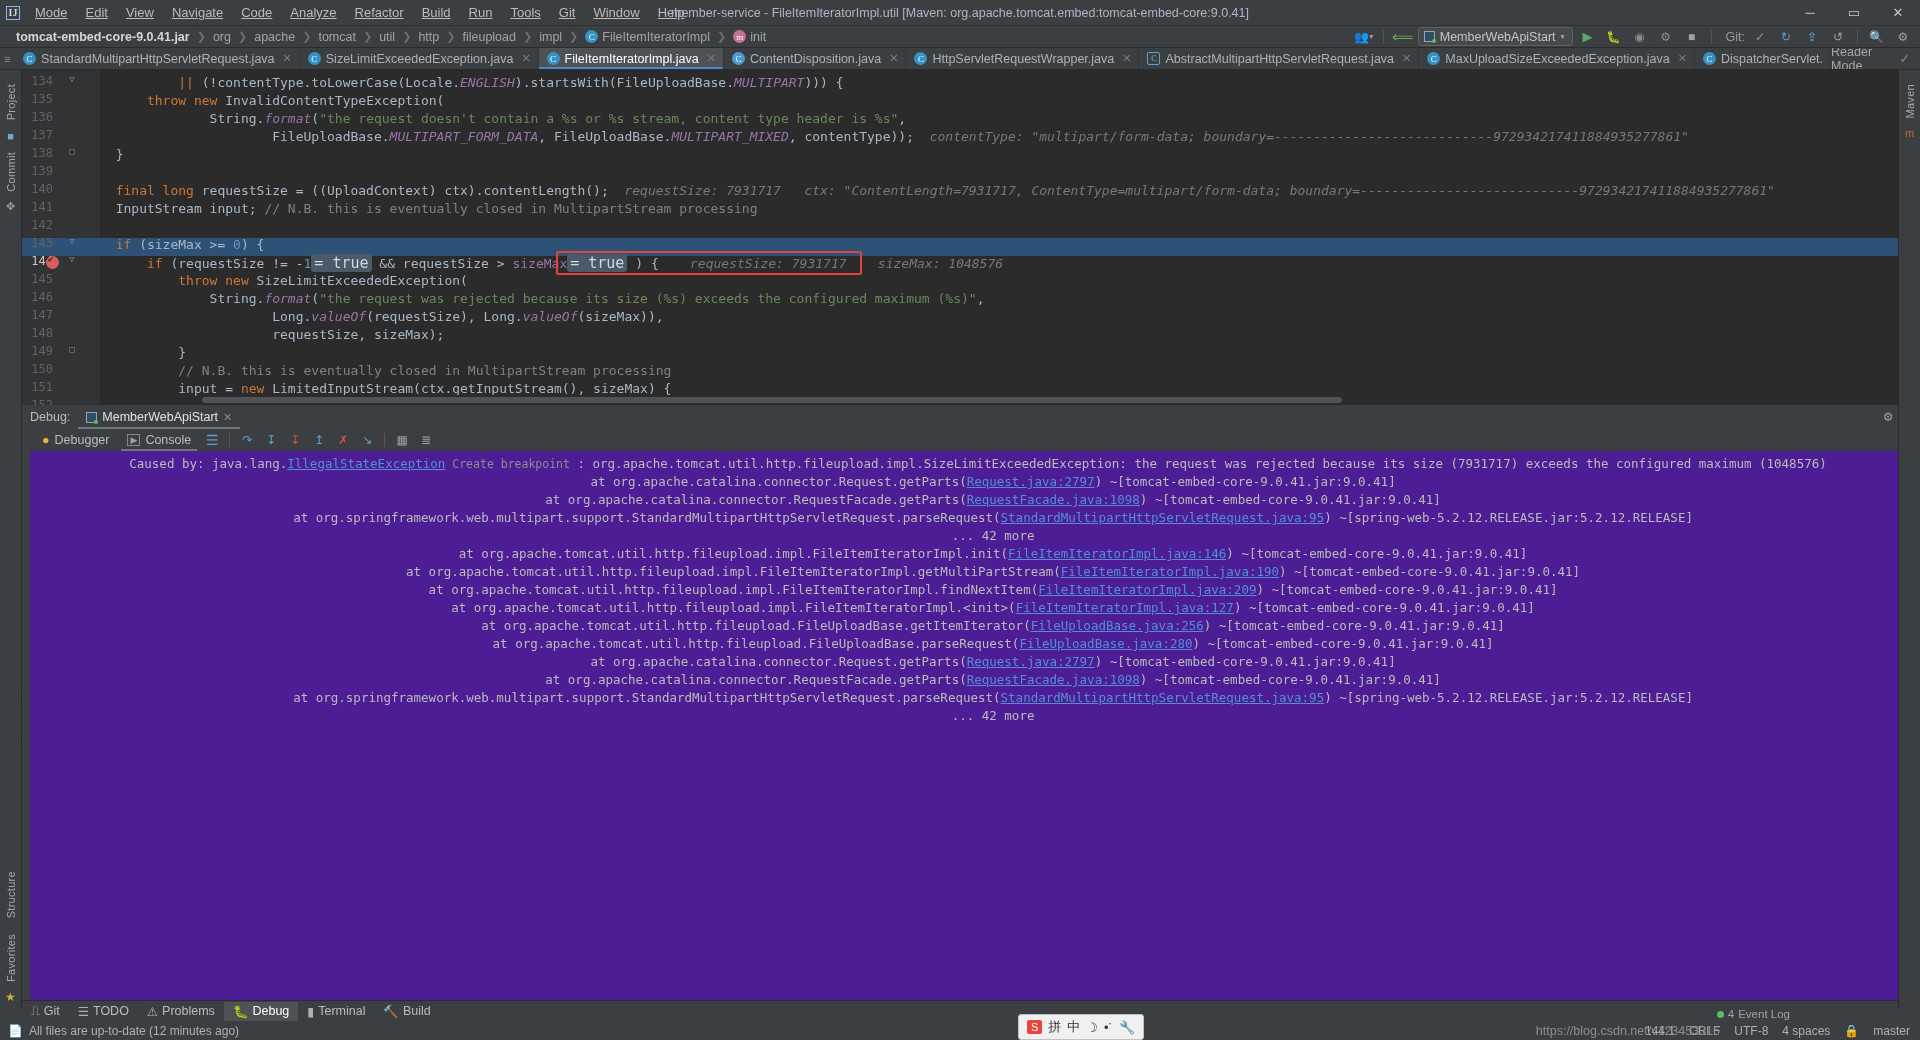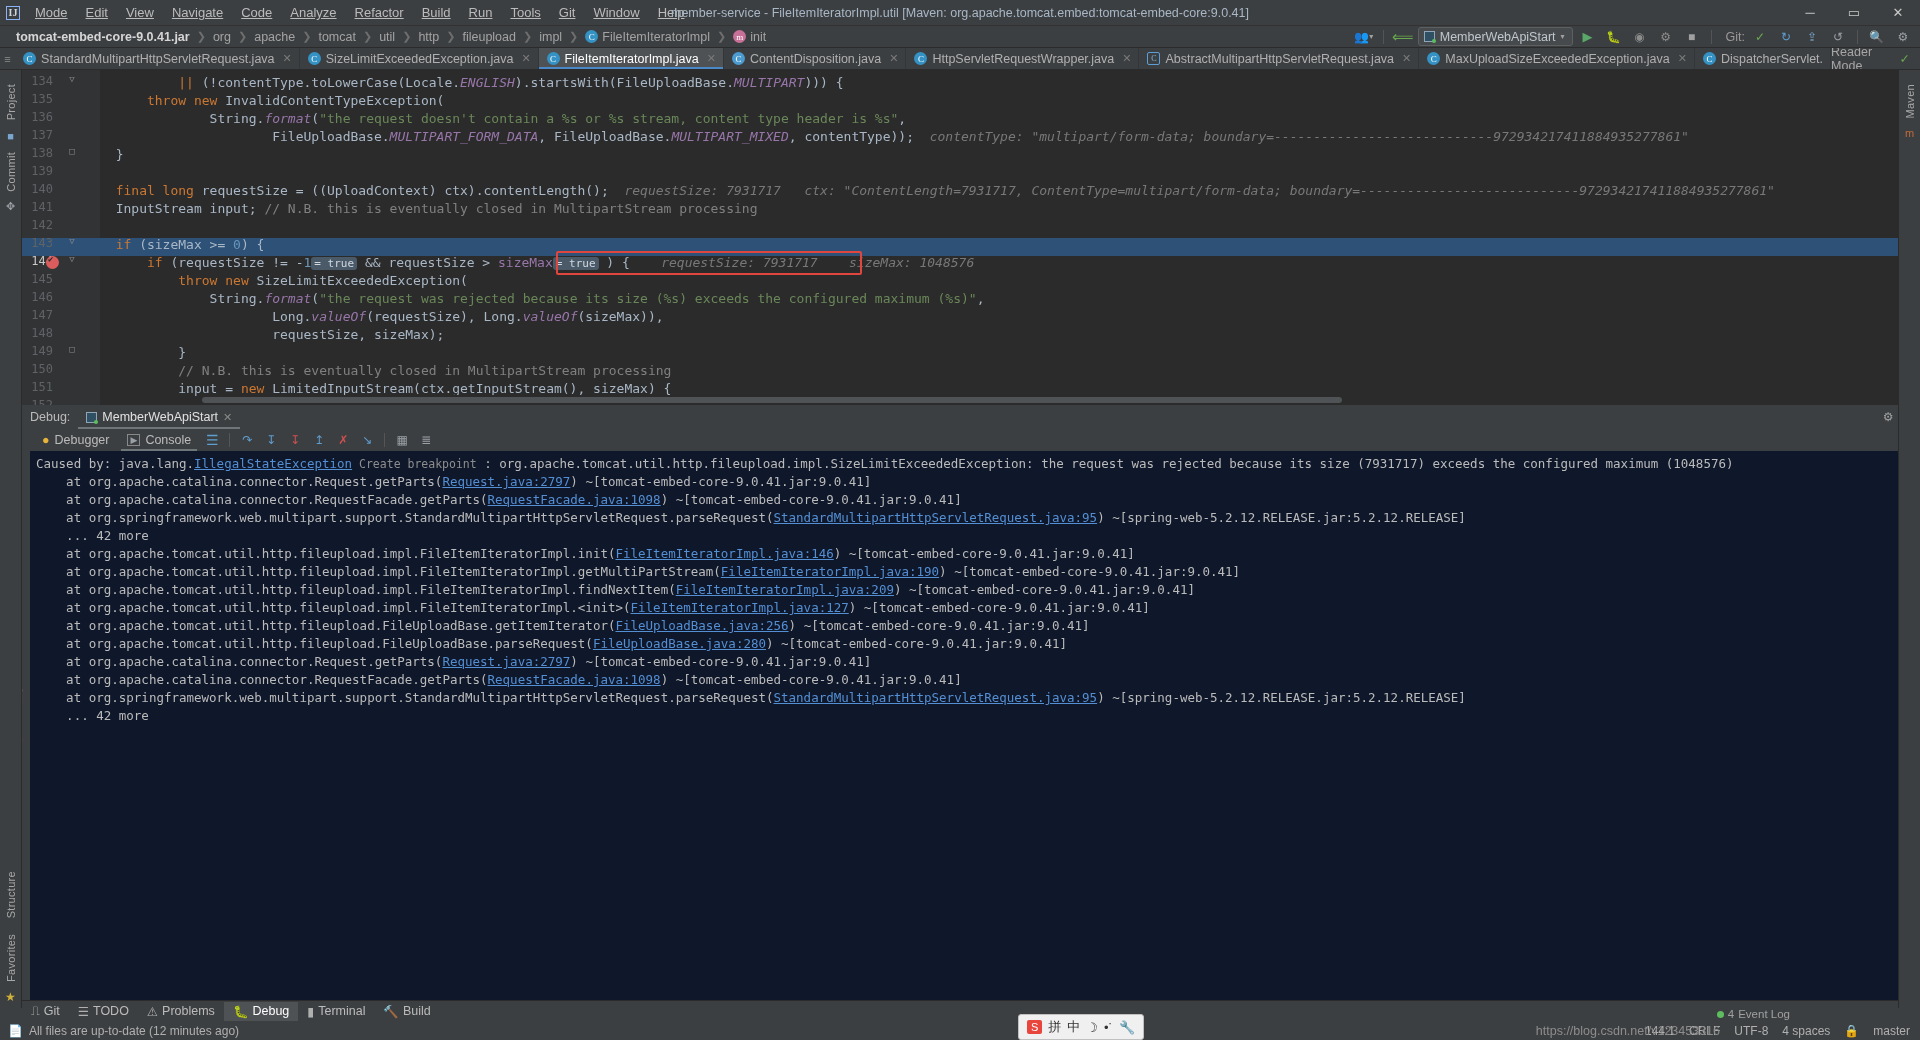--- a/index.html
+++ b/index.html
@@ -114,21 +114,21 @@
   .cl{ position:absolute; left:0; white-space:pre; height:18px; }
   .hl-row{ position:absolute; left:0; right:0; height:18px; background:#2d5177; }
   .hl-row.gut{ background:#2d5177; }
   .kw{ color:#cc7832; }
   .str{ color:#6a8759; }
   .cmt{ color:#808080; }
   .fld{ color:#9876aa; }
   .stc{ color:#9876aa; font-style:italic; }
   .num{ color:#6897bb; }
   .inline-hint{ color:#787878; font-style:italic; }
-  .val-chip{ background:#4b5a69; color:#d0d8e0; border-radius:3px; padding:0 3px; font-size:11px; font-style:normal;}
+  .val-chip{ background:#4b5a69; color:#d0d8e0; border-radius:3px; padding:0 3px; font-size:15px; font-style:normal;}
   .redbox{ position:absolute; border:2px solid #e0453e; border-radius:2px; }
   .ed-scroll-v{ position:absolute; right:0; top:0; width:11px; bottom:0; background:#2b2b2b;}
   .ed-scroll-thumb{ position:absolute; right:2px; top:2px; width:7px; height:55px; background:#4f5355; border-radius:4px;}
   .ed-scroll-h{ position:absolute; left:100px; right:11px; bottom:0; height:10px; background:#2b2b2b;}
   .ed-scroll-h-thumb{ position:absolute; left:2px; top:2px; height:6px; width:1140px; background:#4f5355; border-radius:4px;}
 
   
   .leftstrip{
     position:absolute; left:0; top:70px; bottom:32px; width:22px; background:#3c3f41;
     border-right:1px solid #2b2b2b; z-index:5; display:flex; flex-direction:column;
@@ -137,21 +137,21 @@
   .vtext{ writing-mode:vertical-rl; transform:rotate(180deg); padding:8px 0; letter-spacing:0.3px;
           white-space:nowrap; }
   .vtext.top{ margin-top:6px; }
   .rightstrip{
     position:absolute; right:0; top:70px; bottom:32px; width:22px; background:#3c3f41;
     border-left:1px solid #2b2b2b; z-index:5; display:flex; flex-direction:column;
     align-items:center; font-size:11px; color:#a8a8a8;
   }
 
   
-  .debugwin{ flex:1; display:flex; flex-direction:column; background:#3c3f41; min-height:0; }
+  .debugwin{ flex:1; display:flex; flex-direction:column; background:#3c3f41; min-height:0;text-align:center; }
   .dbg-header{
     height:24px; display:flex; align-items:center; padding-left:30px; gap:8px; flex:none;
     font-size:12.5px; color:#bbbbbb;
   }
   .dbg-tab{
     display:flex; align-items:center; gap:5px; padding:2px 8px; position:relative; color:#e0e0e0;
   }
   .dbg-tab:after{ content:''; position:absolute; left:0; right:0; bottom:-3px; height:2px; background:#6f7679;}
   .dbg-tab .sq{ width:11px;height:11px;border:1.5px solid #8fa6b8;background:#2f4f63; position:relative;}
   .dbg-tab .sq:after{content:'';position:absolute;right:-2px;bottom:-2px;width:4px;height:4px;background:#5ebd5e;border-radius:50%;}
@@ -167,21 +167,21 @@
   .dbg-toolbar{
     height:22px; display:flex; align-items:center; gap:2px; flex:none; padding-left:4px;
     font-size:12.5px; color:#bbbbbb;
   }
   .tb-tab{ display:flex; align-items:center; gap:5px; padding:2px 8px; position:relative; }
   .tb-tab.sel:after{ content:''; position:absolute; left:2px; right:2px; bottom:-2px; height:2px; background:#6f7679;}
   .tb-ic{ width:22px; height:20px; display:flex; align-items:center; justify-content:center; font-size:12px;}
   .tb-div{ width:1px; height:14px; background:#555; margin:0 4px;}
 
   .console{
-    flex:1; background:#0f172a; overflow:hidden; position:relative;
+    flex:1; background:#4c1d95; overflow:hidden; position:relative;
     font-family:"DejaVu Sans Mono", monospace; font-size:12.5px; line-height:18px;
     color:#bbbbbb; padding:4px 0 0 6px;
   }
   .cline{ white-space:pre; height:18px; }
   .lnk{ color:#548fd4; text-decoration:underline; }
   .exlnk{ color:#9a8fd4; text-decoration:underline; }
   .cb{ color:#8d8d8d; font-size:11.5px; }
   .con-scroll{ position:absolute; right:0; top:0; bottom:0; width:10px; background:#2b2b2b;}
   .con-thumb{ position:absolute; right:2px; top:4px; width:6px; height:300px; background:#4f5355; border-radius:4px;}
 

